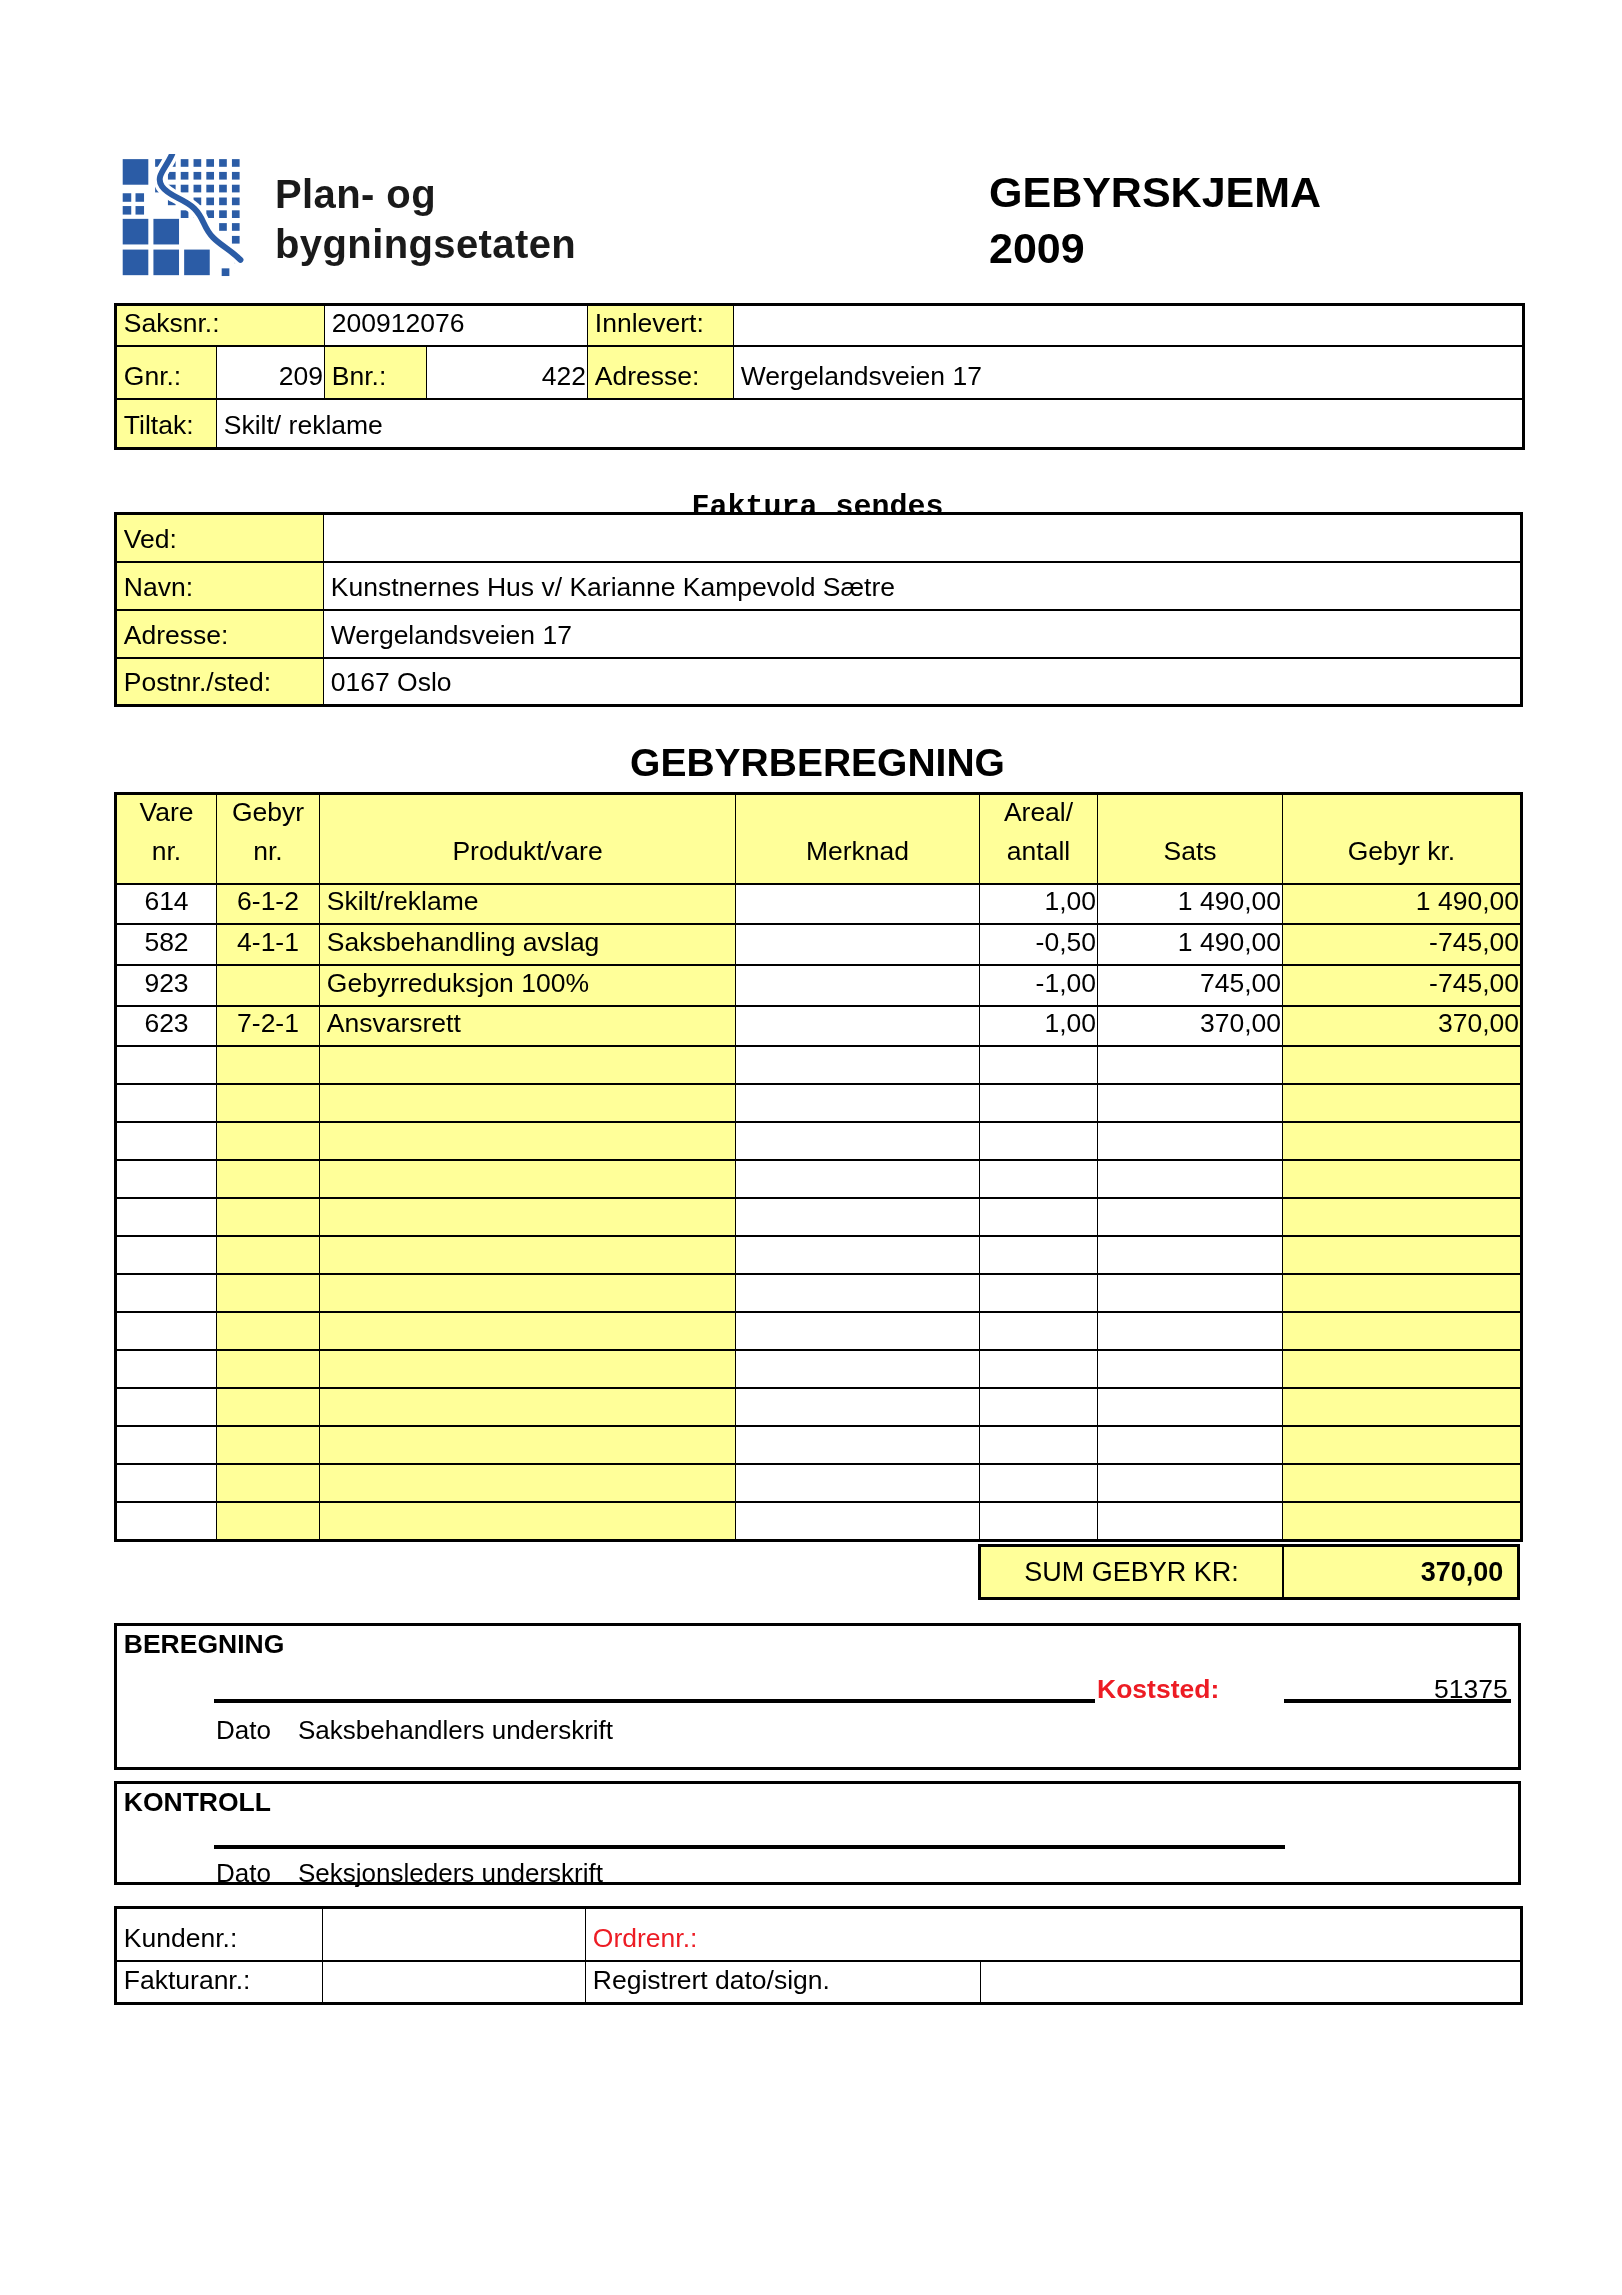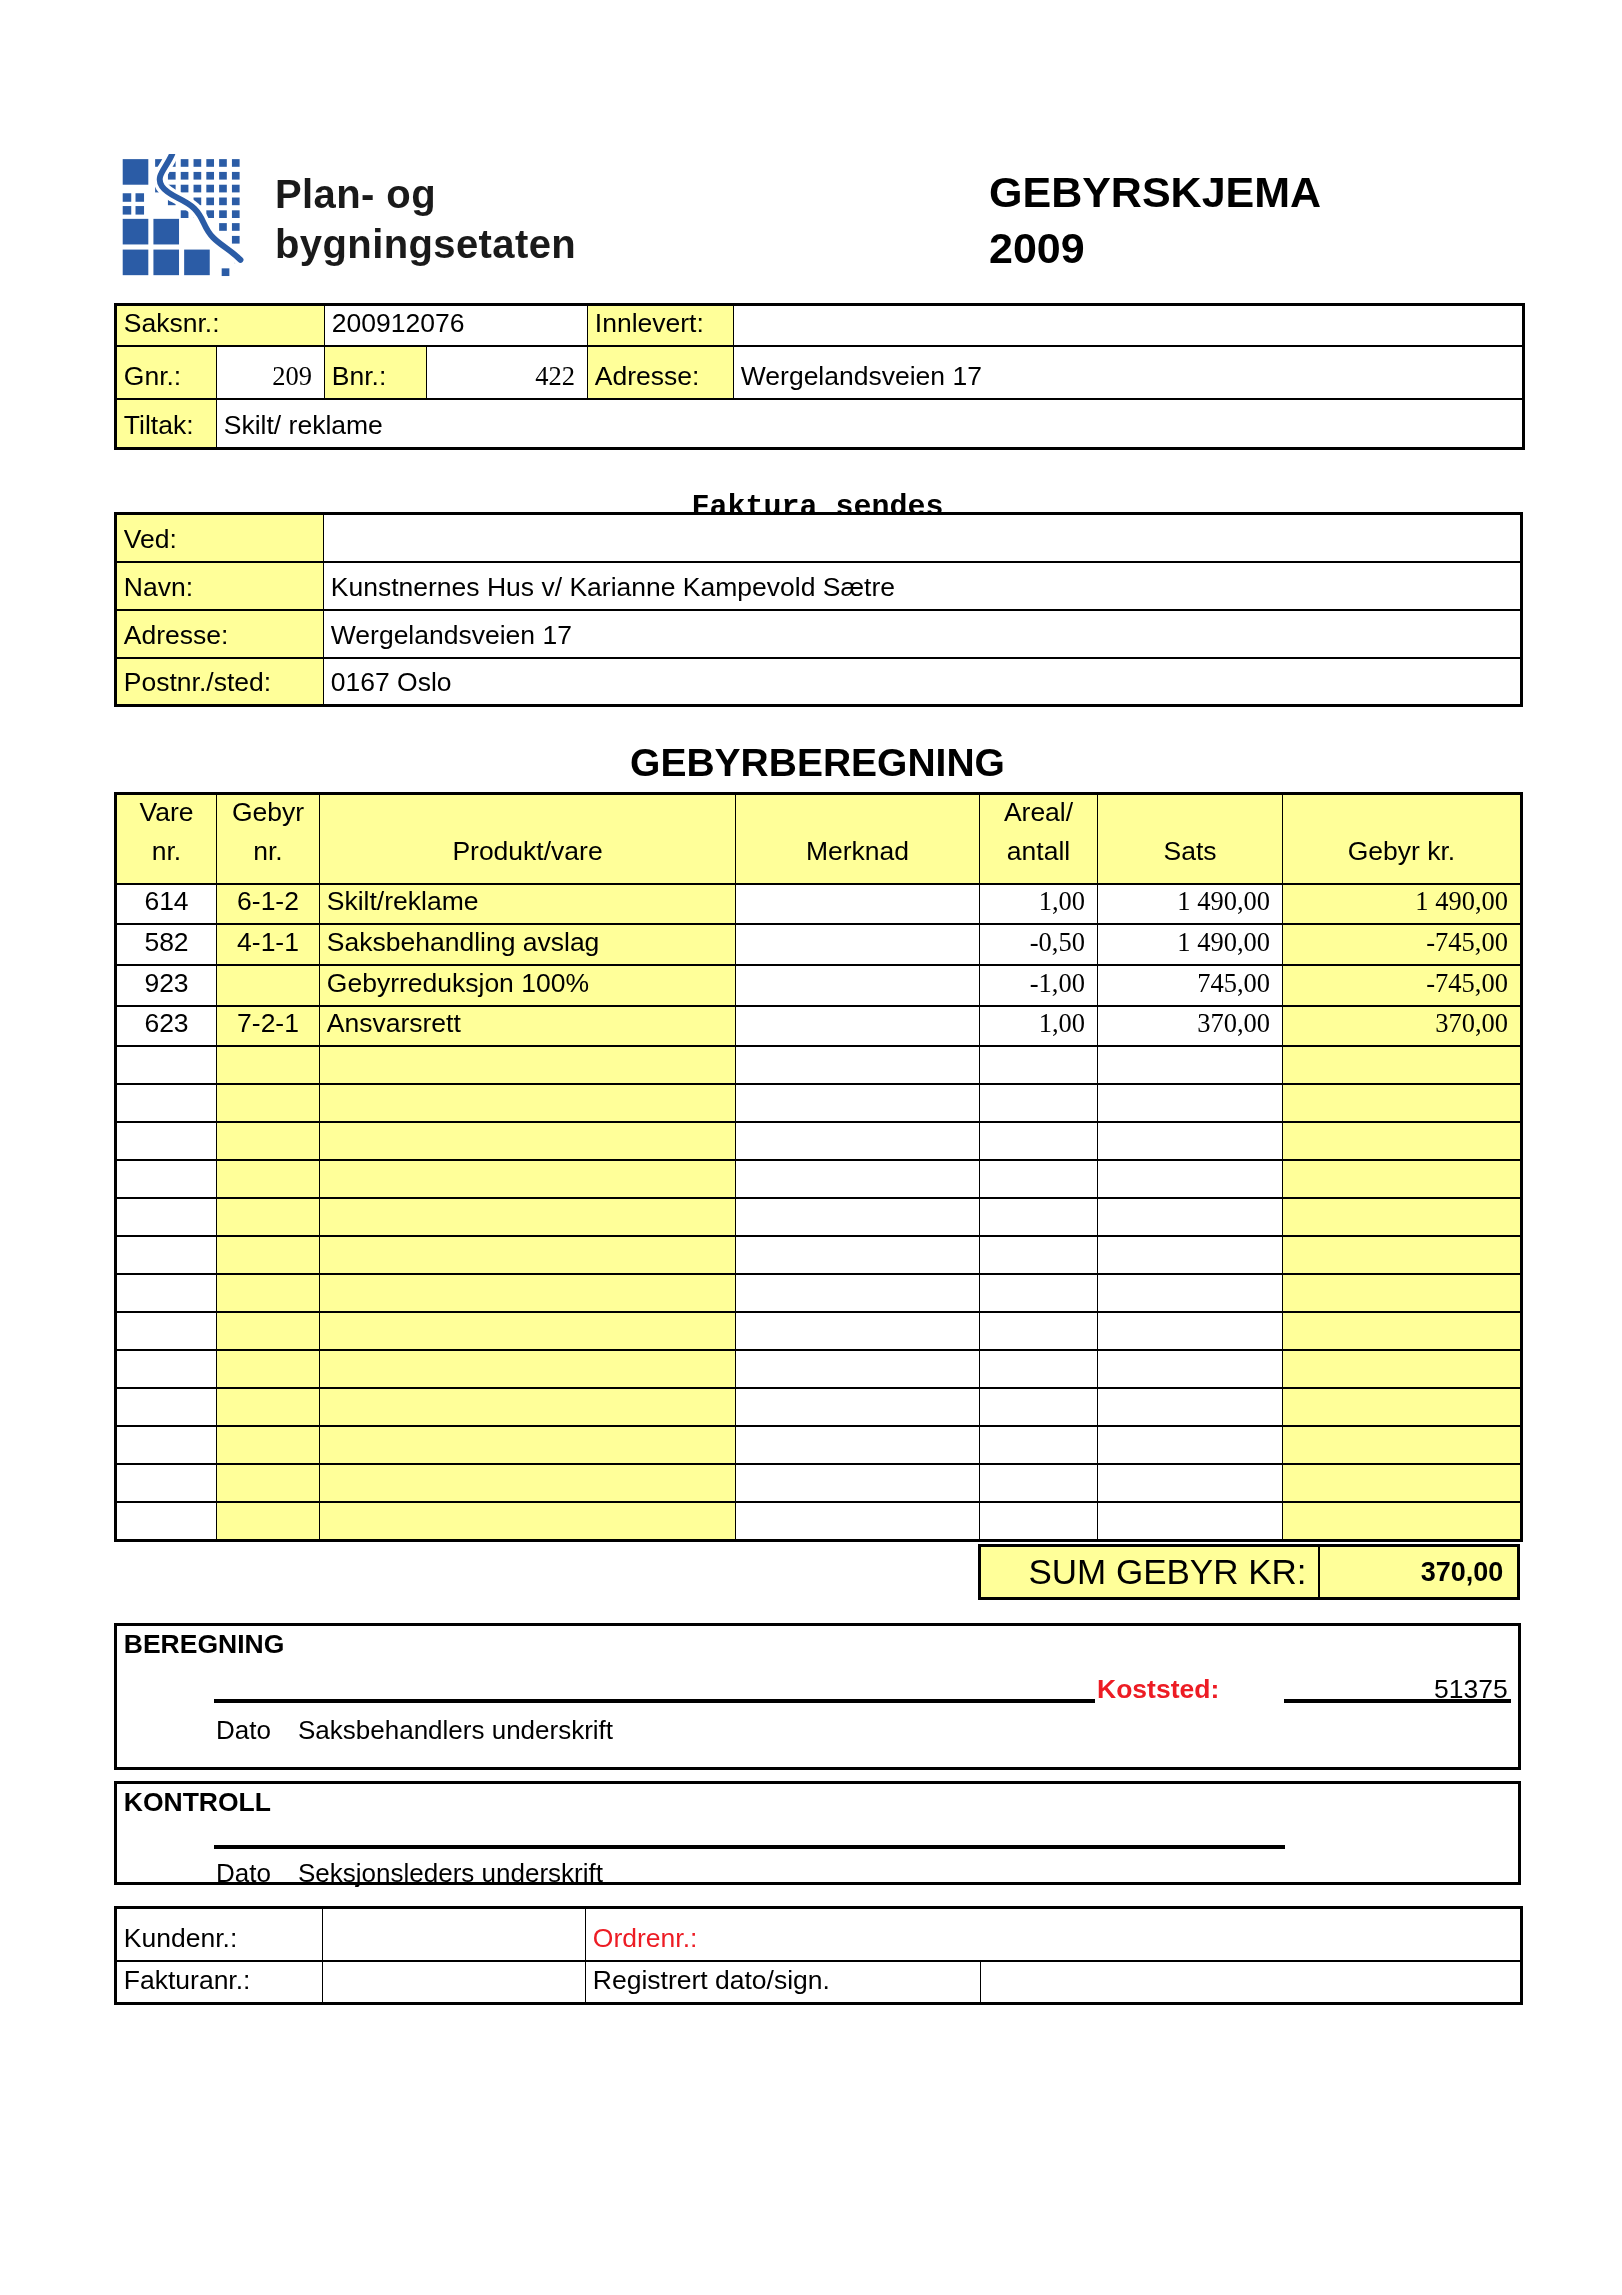--- a/index.html
+++ b/index.html
@@ -11,42 +11,42 @@
   
   .agency-name{left:275px;top:169px;font-size:40px;font-weight:bold;color:#1a1a1a;line-height:50px;letter-spacing:0.4px;}
   .form-title{left:989px;top:164px;font-size:43px;font-weight:bold;line-height:56px;}
 
   
   table{border-collapse:collapse;table-layout:fixed;border:3.4px solid #000;}
   td{border:1.7px solid #000;border-top-width:2.6px;border-bottom-width:2.6px;
      font-size:26.5px;vertical-align:bottom;padding:1.7px 6.8px 6px 6.8px;
      white-space:nowrap;overflow:hidden;}
   .y{background:#ffff99;}
-  .num{text-align:right;padding-right:12px;font-family:Liberation Serif, serif;}
+  .num{text-align:right;padding-right:1px;}
   .ctr{text-align:center;margin-top:16px;}
   .red{color:#ed1c24;}
 
   .t-case{left:114px;top:303px;}
   .t-faktura{left:114px;top:512px;}
   .t-gebyr{left:114px;top:792px;}
   .t-footer{left:114px;top:1906px;}
 
   .heading-center{left:114px;width:1407px;text-align:center;font-weight:bold;}
   .h-faktura{top:490px;font-size:30px;font-family:Liberation Mono, monospace;}
   .h-gebyr{top:741px;font-size:39px;}
 
   
   .hrow td{vertical-align:bottom;text-align:center;padding-bottom:16px;}
   .h2col{display:flex;flex-direction:column;justify-content:space-between;height:70px;}
 
   
   .sumbox{left:978px;top:1544px;width:542px;height:56px;border:3.4px solid #000;
           display:flex;background:#ffff99;box-sizing:border-box;}
   .sumbox .lbl{width:301px;border-right:2.6px solid #000;display:flex;align-items:center;
-               justify-content:center;font-size:35px;padding-left:36px;}
+               justify-content:center;font-size:27px;}
   .sumbox .val{flex:1;display:flex;align-items:center;justify-content:flex-end;
                padding-right:13.7px;font-size:27px;font-weight:bold;}
 
   
   .bigbox{left:114px;width:1407px;border:3.4px solid #000;box-sizing:border-box;background:#fff;}
   .box-beregning{top:1623px;height:147px;}
   .box-kontroll{top:1781px;height:104px;}
   .boxhead{left:6.8px;top:3.4px;font-size:26.5px;font-weight:bold;}
   .sigline{background:#000;height:4.3px;}
   .sigtext{font-size:26px;}

